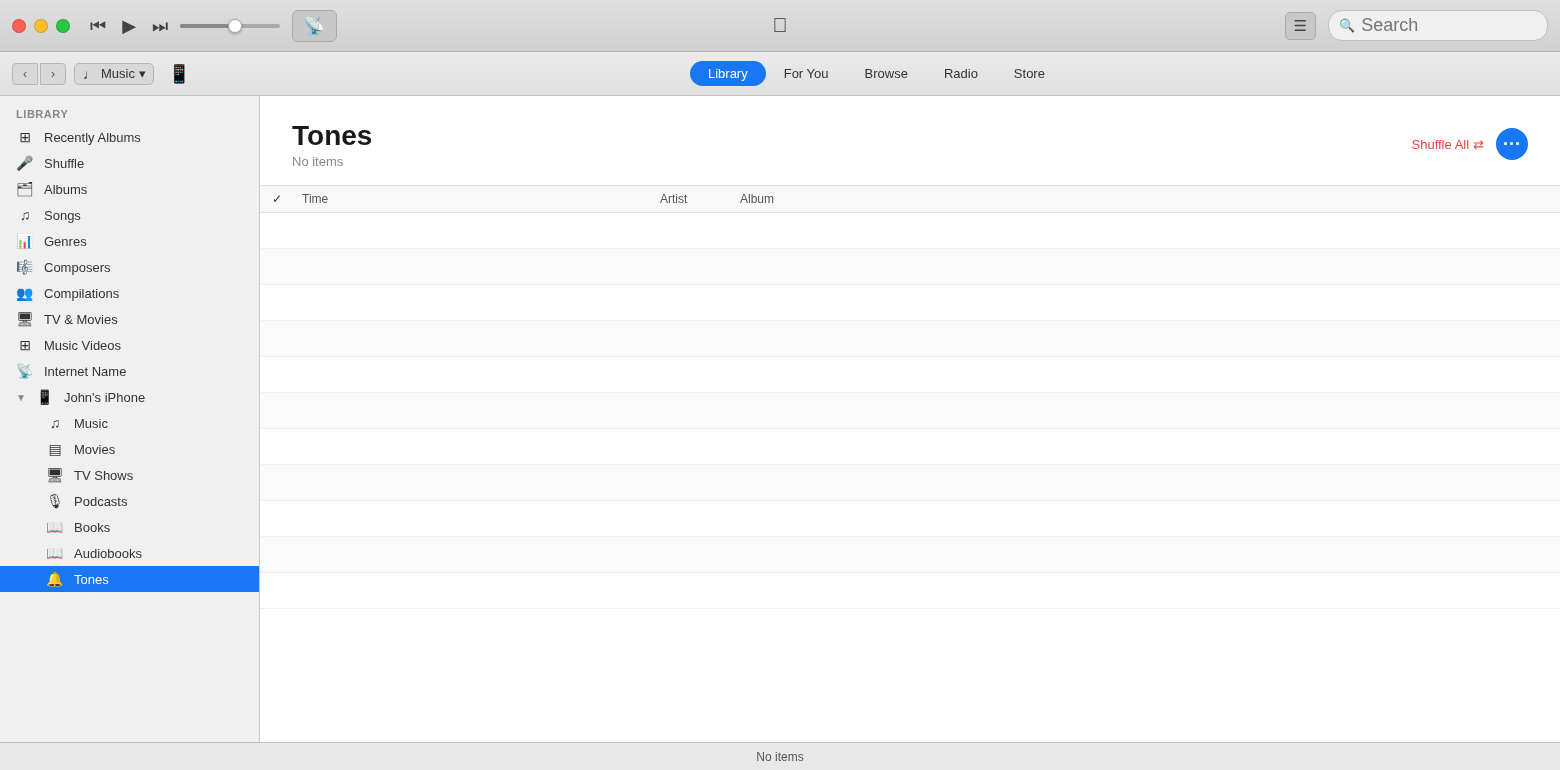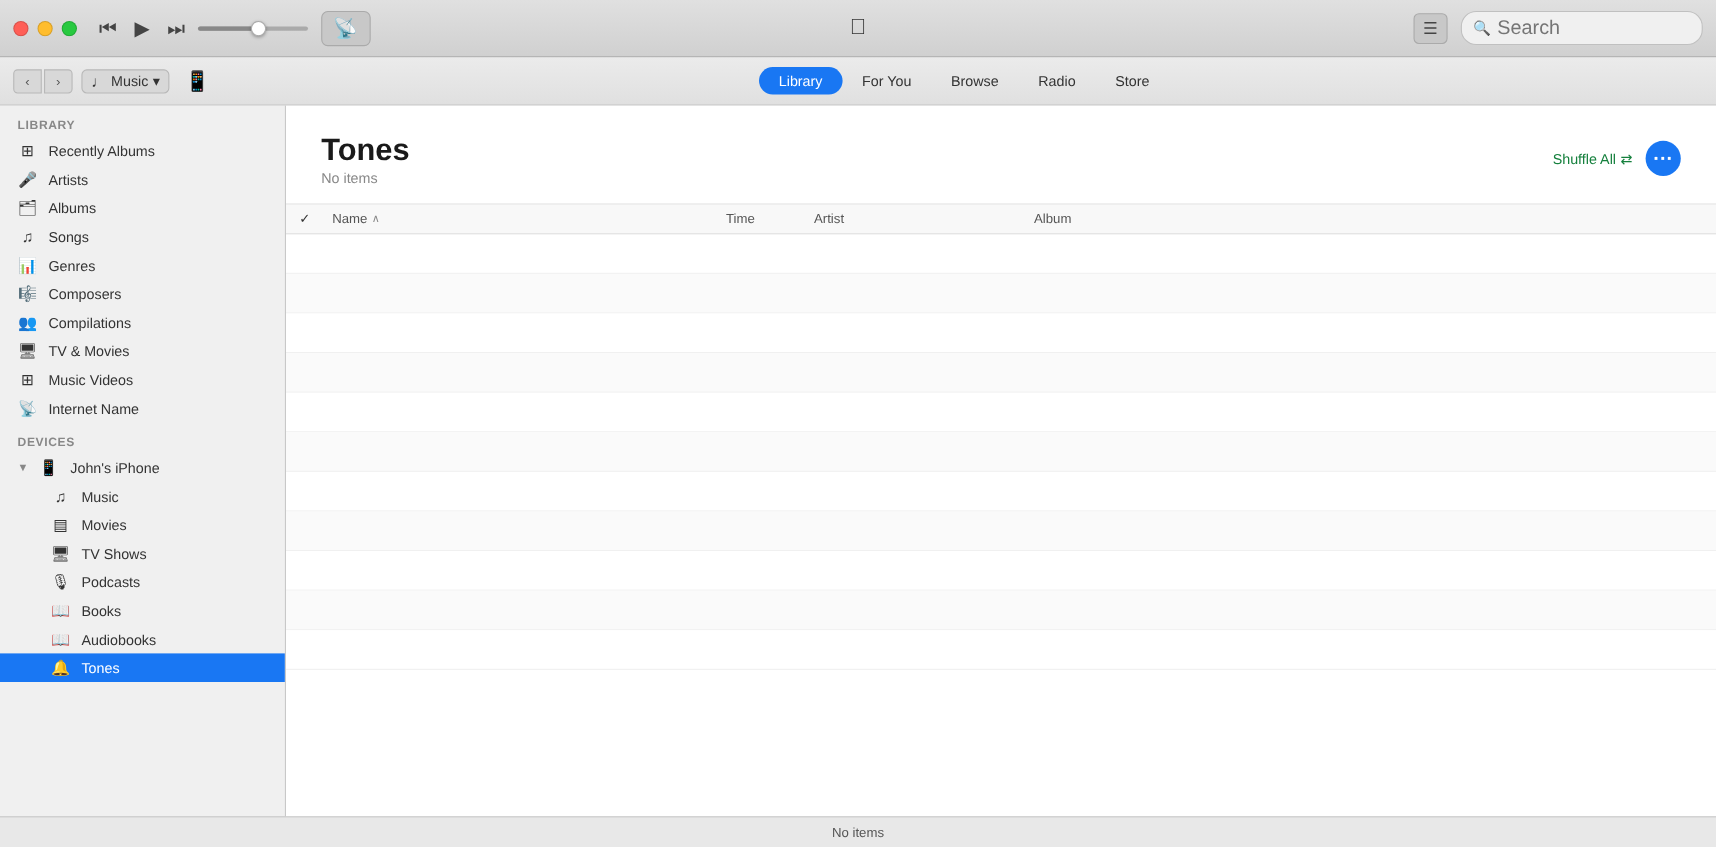--- a/index.html
+++ b/index.html
@@ -290,21 +290,21 @@
     }
     .content-header-actions {
       display: flex;
       align-items: center;
       gap: 12px;
       margin-top: 8px;
     }
     .shuffle-all-btn {
       background: none;
       border: none;
-      color: #15803d;
+      color: #ef4444;
       font-size: 13px;
       cursor: pointer;
       display: flex;
       align-items: center;
       gap: 4px;
     }
     .more-btn {
       width: 32px;
       height: 32px;
       border-radius: 50%;
@@ -433,21 +433,21 @@
 
   <div class="sidebar">
     <div class="sidebar-section-label">Library</div>
 
     <div class="sidebar-item">
       <span class="item-icon">⊞</span>
       <span class="item-label">Recently Albums</span>
     </div>
     <div class="sidebar-item">
       <span class="item-icon">🎤</span>
-      <span class="item-label">Artists</span>
+      <span class="item-label">Shuffle</span>
     </div>
     <div class="sidebar-item">
       <span class="item-icon">🗂</span>
       <span class="item-label">Albums</span>
     </div>
     <div class="sidebar-item">
       <span class="item-icon">♫</span>
       <span class="item-label">Songs</span>
     </div>
     <div class="sidebar-item">
@@ -468,21 +468,20 @@
     </div>
     <div class="sidebar-item">
       <span class="item-icon">⊞</span>
       <span class="item-label">Music Videos</span>
     </div>
     <div class="sidebar-item">
       <span class="item-icon">📡</span>
       <span class="item-label">Internet Name</span>
     </div>
 
-    <div class="sidebar-section-label">Devices</div>
 
     <div class="sidebar-item">
       <span style="font-size:10px; color:#888;">▼</span>
       <span class="item-icon">📱</span>
       <span class="item-label">John's iPhone</span>
     </div>
 
     <div class="sidebar-item sub-item">
       <span class="item-icon">♫</span>
       <span class="item-label">Music</span>
@@ -527,24 +526,20 @@
         <button class="more-btn">
           <span>···</span>
         </button>
       </div>
     </div>
 
     <div class="table-container">
 
       <div class="table-header">
         <span class="checkmark">✓</span>
-        <span class="col-name">
-          <span>Name</span>
-          <span class="sort-arrow">∧</span>
-        </span>
         <span>Time</span>
         <span>Artist</span>
         <span>Album</span>
         <span></span>
       </div>
 
       <div class="empty-row"></div>
       <div class="empty-row"></div>
       <div class="empty-row"></div>
       <div class="empty-row"></div>

